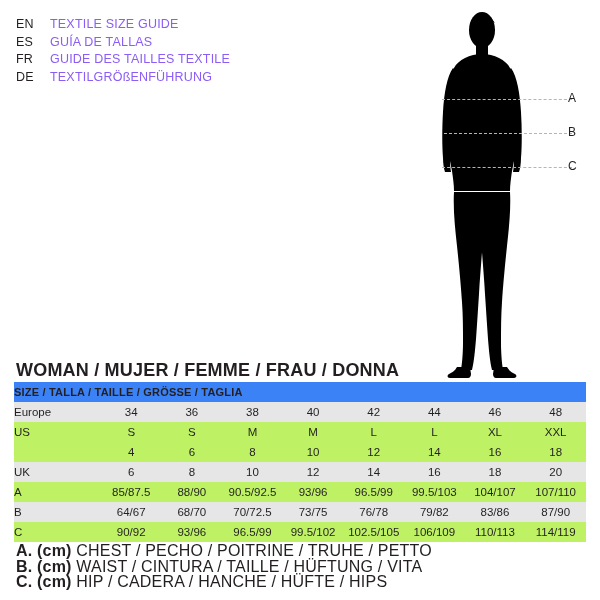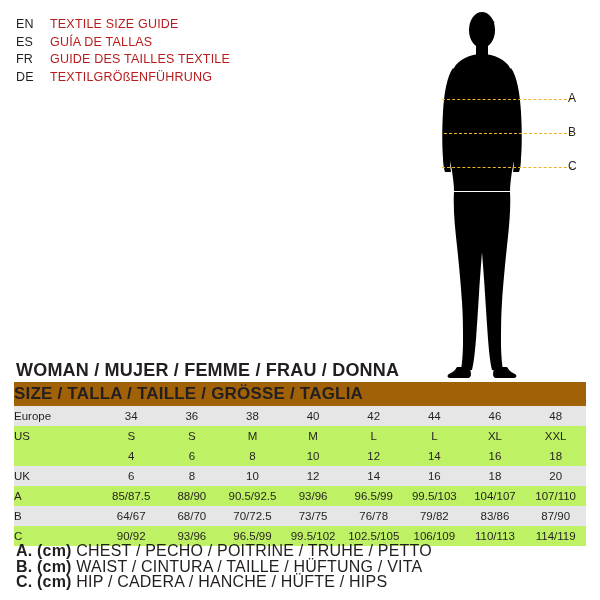--- a/index.html
+++ b/index.html
@@ -37,21 +37,21 @@
     letter-spacing: 0.2px;
     line-height: 16.5px;
     margin-bottom: 1px;
   }
   .lang-code {
     width: 34px;
     flex: 0 0 34px;
     color: #231f20;
   }
   .lang-text {
-    color: #b91c1c;
+    color: #8b5cf6;
   }
 
   
   .figure-wrap {
     position: absolute;
     top: 6px;
     left: 420px;
     width: 170px;
     height: 372px;
   }
@@ -95,23 +95,23 @@
     width: 572px;
     font-size: 11.5px;
     color: #231f20;
   }
   table.size-table td {
     padding: 2px 0 2px 0;
     height: 16px;
     vertical-align: middle;
   }
   .row-head td {
-    background: #a16207;
+    background: #3b82f6;
     font-weight: bold;
-    font-size: 17px;
+    font-size: 11px;
     letter-spacing: 0.2px;
     padding-left: 5px;
     height: 17px;
   }
   .row-alt td {
     background: #e6e6e6;
   }
   .row-white td {
     background: #bef264;
   }

